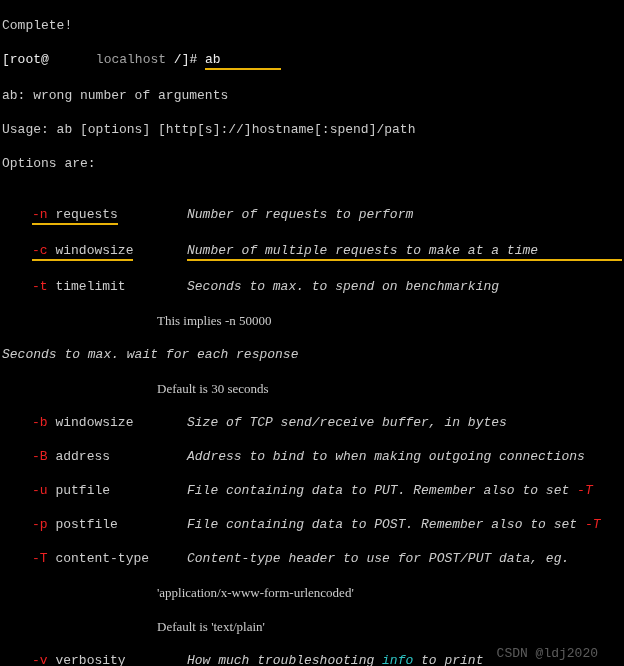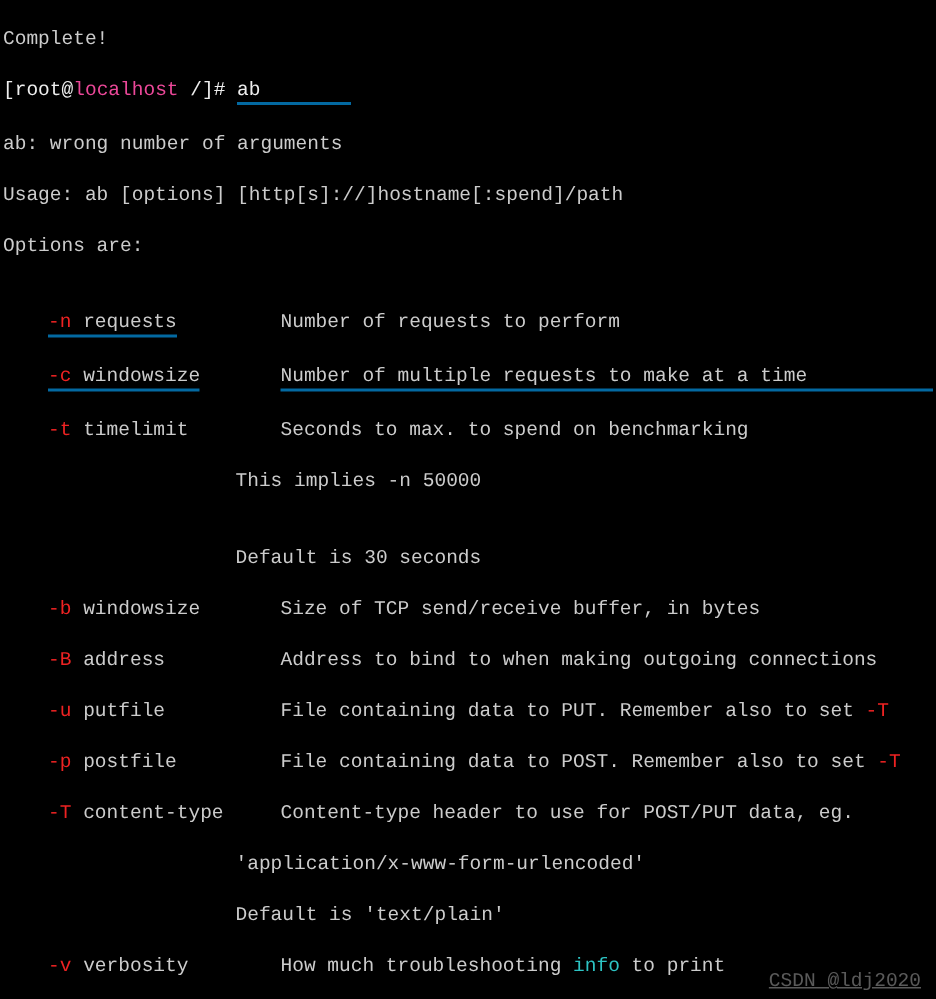--- a/index.html
+++ b/index.html
@@ -13,56 +13,55 @@
   width: 624px;
   height: 666px;
   overflow: hidden;
   position: relative;
 }
 .terminal {
   padding: 0 2px;
   white-space: pre;
 }
 .red { color: #e22; }
-.purple { color: #ec4899; }
+.purple { color: #a3a3a3; margin-left: 47px; }
 .cyan { color: #2dc4c4; }
 .white { color: #eee; }
 .underline-red {
-  border-bottom: 2px solid #0369a1;
+  border-bottom: 2px solid #eab308;
   display: inline-block;
 }
 .watermark {
   position: absolute;
   bottom: 4px;
-  right: 10px;
+  right: 26px;
   color: rgba(200,200,200,0.45);
   font-size: 13px;
-  text-decoration: underline;
 }
 .option-row { display: flex; }
 .flag-col { width: 155px; flex-shrink: 0; padding-left: 30px; }
-.desc-col { flex: 1; }
-.cont-row { padding-left: 155px; }
+.desc-col { flex: 1; font-style: italic; }
+.cont-row { padding-left: 155px; font-family: Liberation Serif, serif; }
 .flag { color: #e22; }
 </style>
 </head>
 <body>
 
 <div class="terminal">
 <div>Complete!</div>
 <div><span class="white">[</span><span class="white">root@</span><span class="purple">localhost</span><span class="white"> /]# </span><span class="white underline-red" style="padding-right:60px">ab</span></div>
 <div>ab: wrong number of arguments</div>
 <div>Usage: ab [options] [http[s]://]hostname[:spend]/path</div>
 <div>Options are:</div>
 
 <div class="option-row"><span class="flag-col"><span class="underline-red"><span class="flag">-n</span> <span>requests</span></span></span><span class="desc-col">Number of requests to perform</span></div>
 <div class="option-row"><span class="flag-col"><span class="underline-red"><span class="flag">-c</span> <span>windowsize</span></span></span><span class="desc-col underline-red">Number of multiple requests to make at a time</span></div>
 <div class="option-row"><span class="flag-col"><span class="flag">-t</span> <span>timelimit</span></span><span class="desc-col">Seconds to max. to spend on benchmarking</span></div>
 <div class="cont-row">This implies -n 50000</div>
-<div class="option-row"></div>
+<div class="option-row"><span class="desc-col">Seconds to max. wait for each response</span></div>
 <div class="cont-row">Default is 30 seconds</div>
 <div class="option-row"><span class="flag-col"><span class="flag">-b</span> <span>windowsize</span></span><span class="desc-col">Size of TCP send/receive buffer, in bytes</span></div>
 <div class="option-row"><span class="flag-col"><span class="flag">-B</span> <span>address</span></span><span class="desc-col">Address to bind to when making outgoing connections</span></div>
 <div class="option-row"><span class="flag-col"><span class="flag">-u</span> <span>putfile</span></span><span class="desc-col"><span>File containing data to PUT. Remember also to set </span><span class="red">-T</span></span></div>
 <div class="option-row"><span class="flag-col"><span class="flag">-p</span> <span>postfile</span></span><span class="desc-col"><span>File containing data to POST. Remember also to set </span><span class="red">-T</span></span></div>
 <div class="option-row"><span class="flag-col"><span class="flag">-T</span> <span>content-type</span></span><span class="desc-col">Content-type header to use for POST/PUT data, eg.</span></div>
 <div class="cont-row">'application/x-www-form-urlencoded'</div>
 <div class="cont-row">Default is 'text/plain'</div>
 <div class="option-row"><span class="flag-col"><span class="flag">-v</span> <span>verbosity</span></span><span class="desc-col"><span>How much troubleshooting </span><span class="cyan">info</span><span> to print</span></span></div>
 

